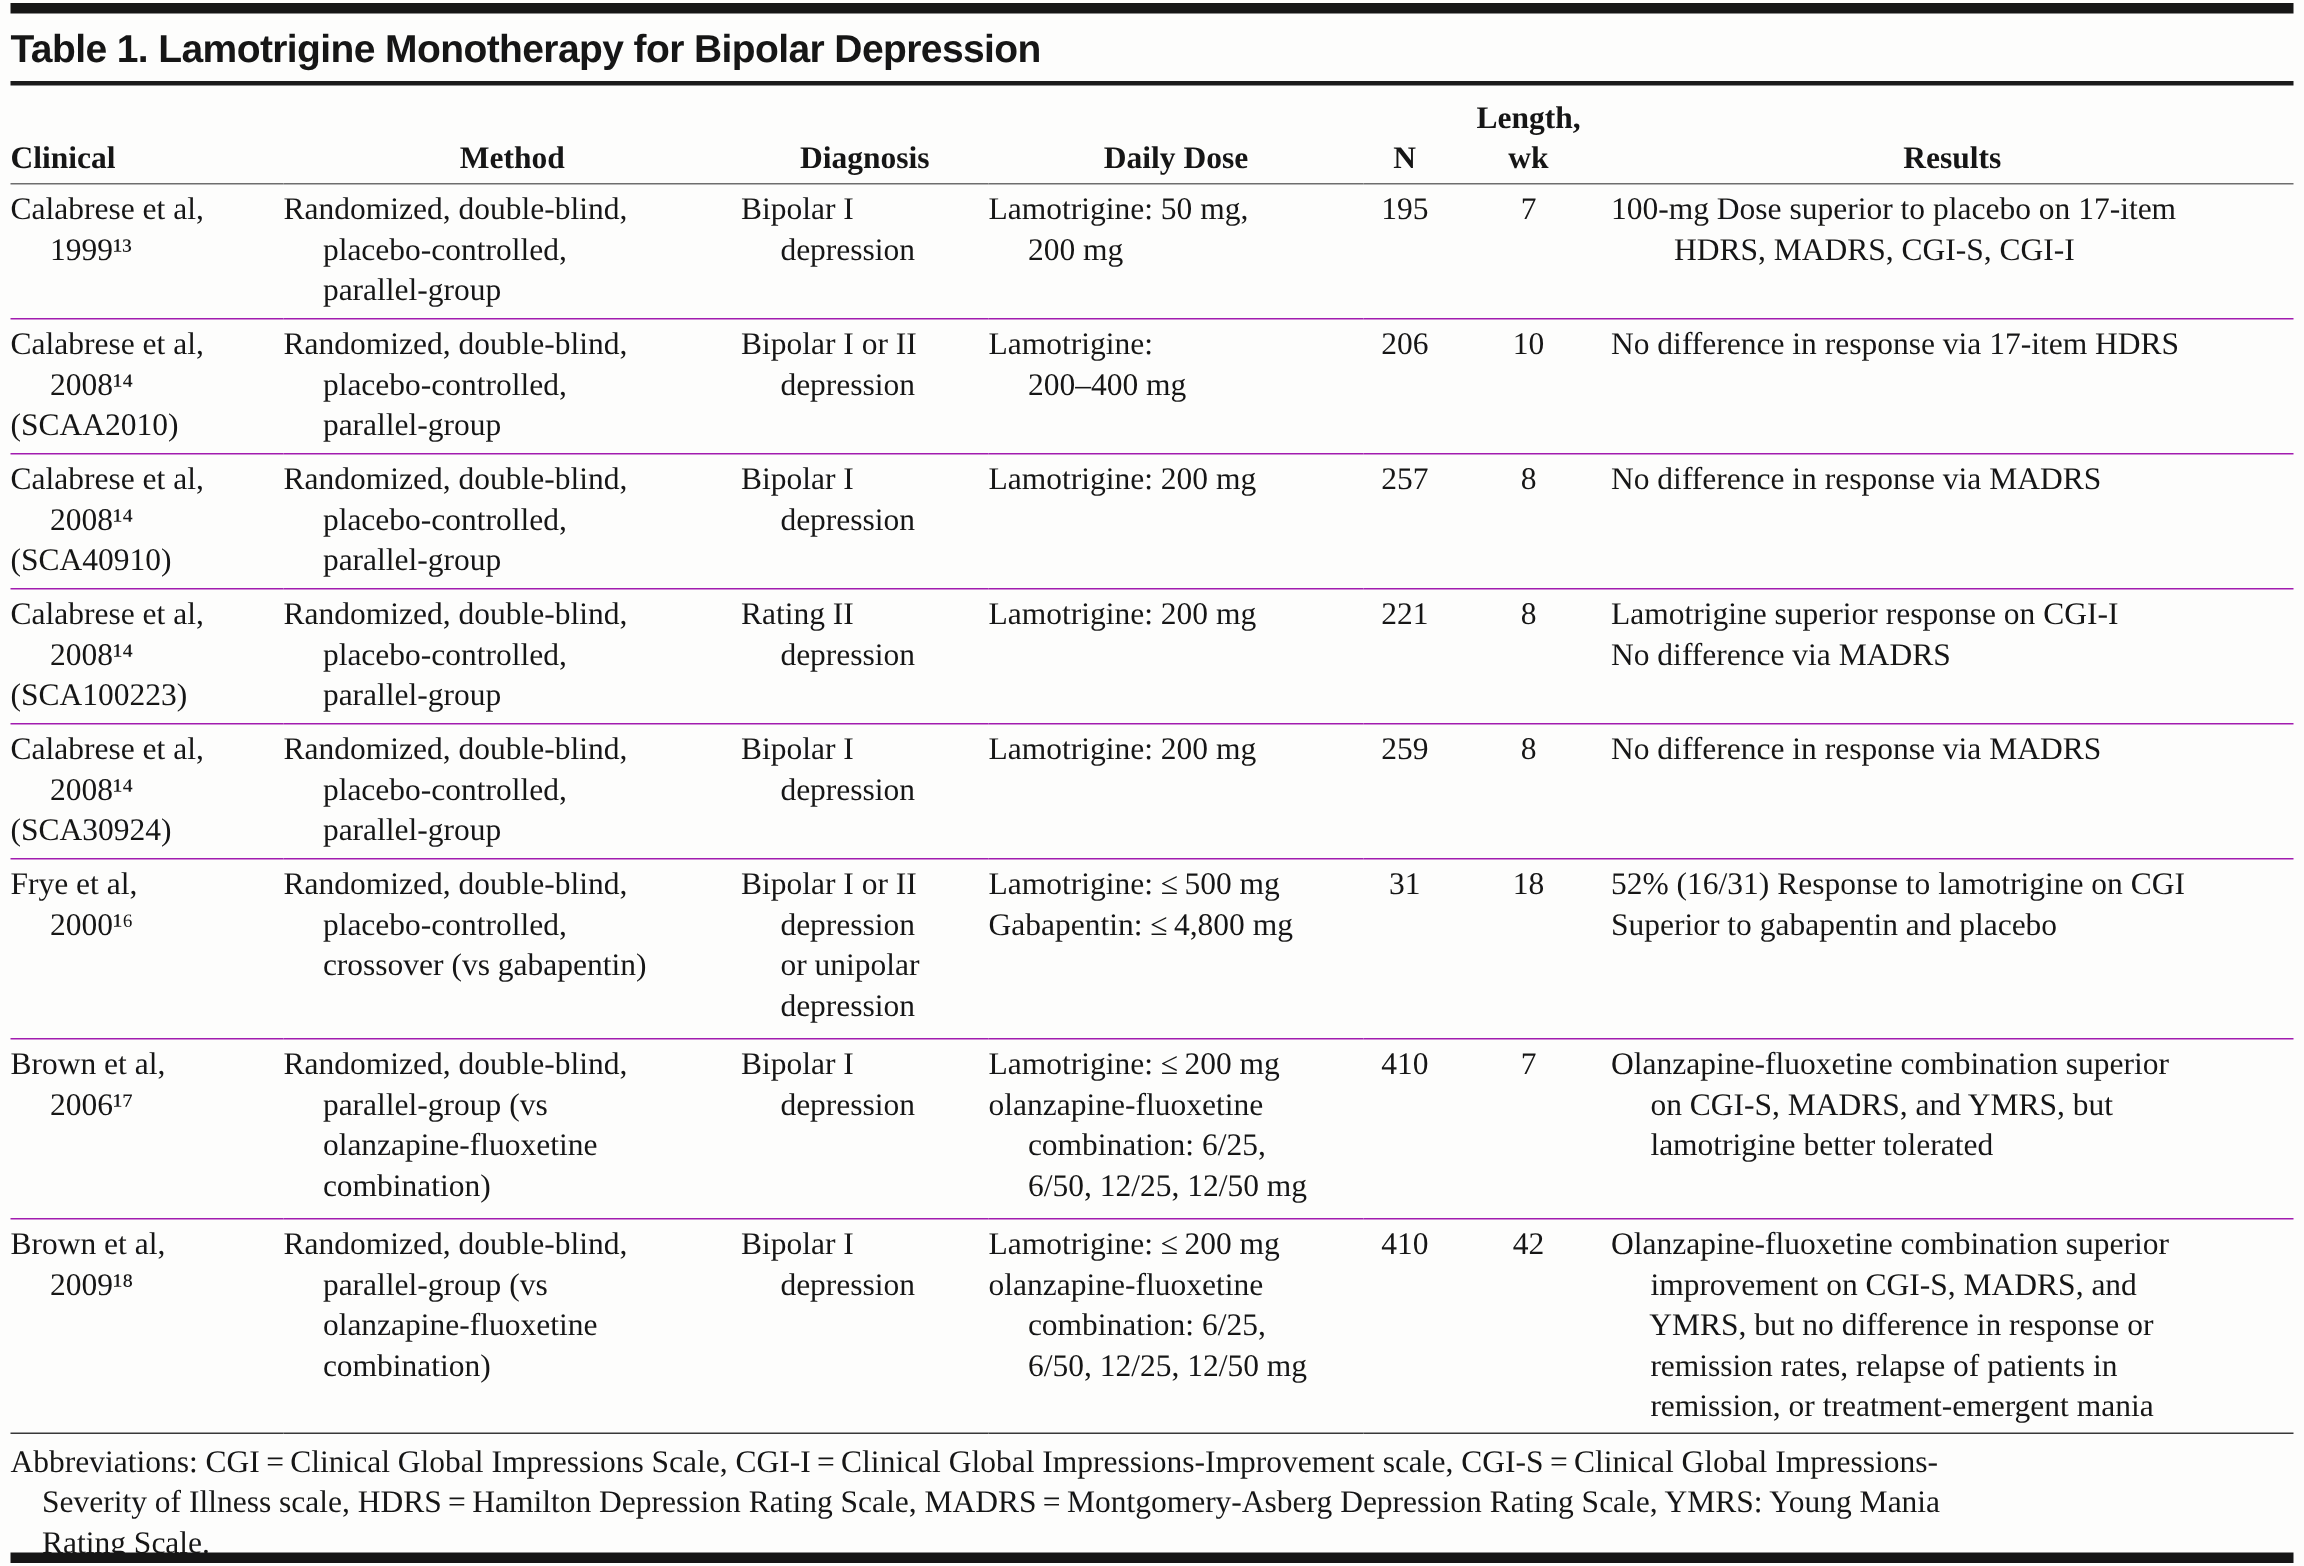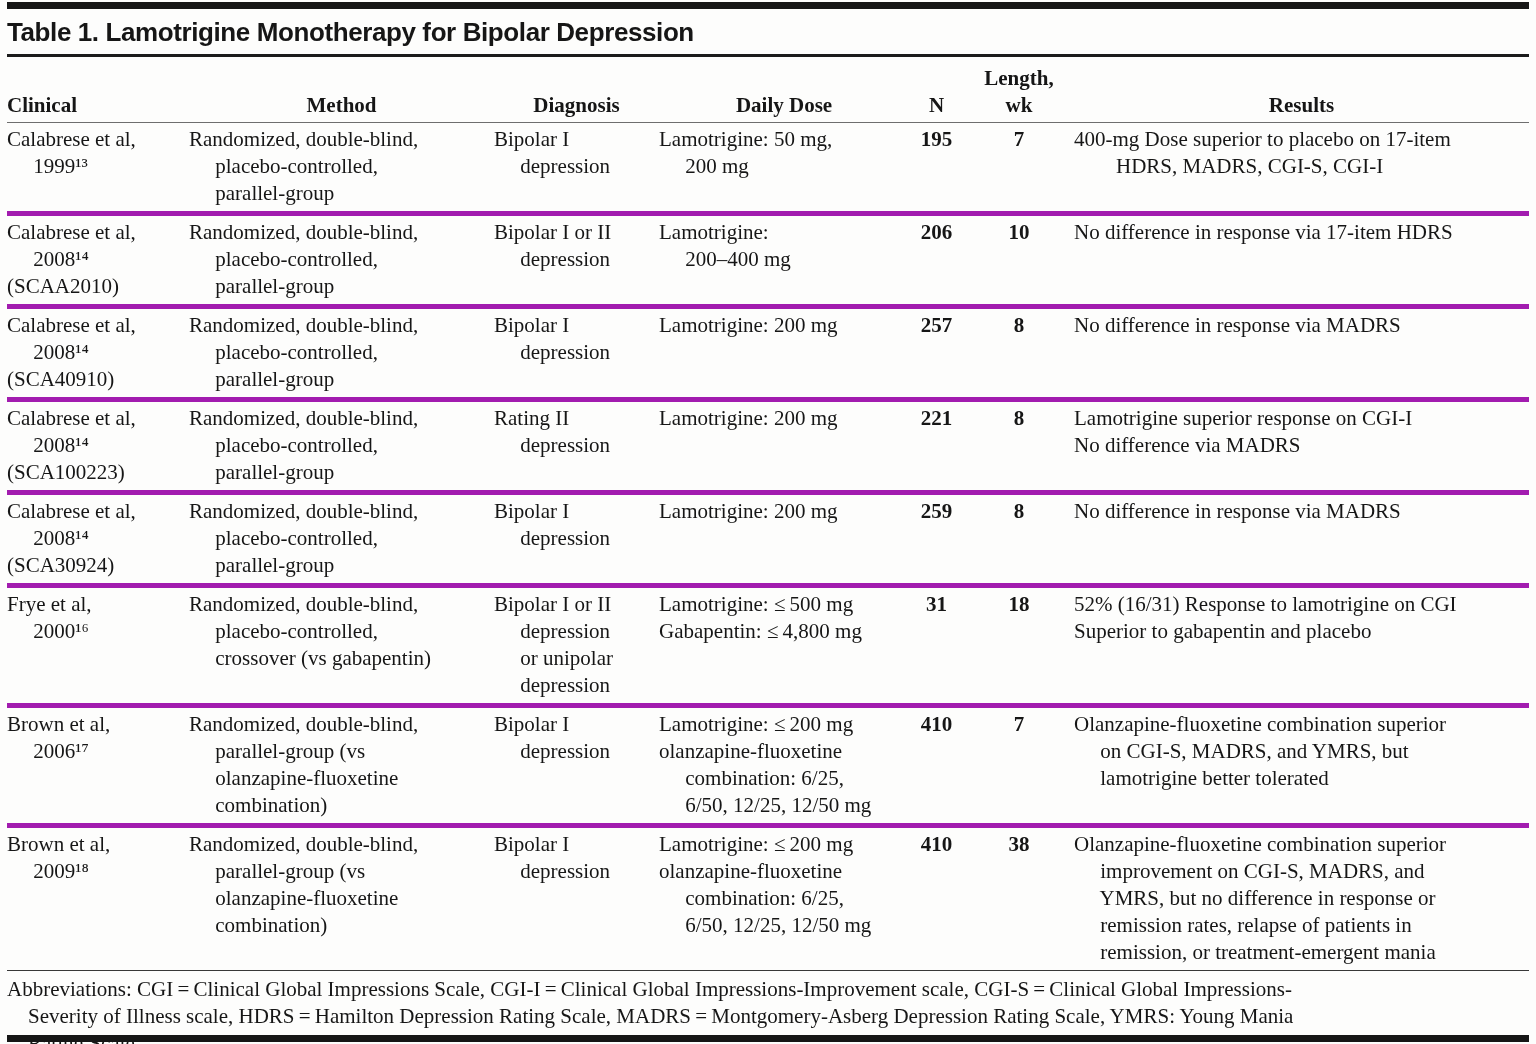--- a/index.html
+++ b/index.html
@@ -40,23 +40,23 @@
     white-space:pre-line;
   }
   .t th.al { text-align:left; }
   .t td {
     vertical-align:top;
     text-align:left;
     padding:3px 0 4px 0;
     white-space:pre-wrap;
     overflow:hidden;
   }
-  .t td.ac { text-align:center; white-space:pre-line;font-weight:bold; }
+  .t td.ac { text-align:center; white-space:pre-line; }
   .t thead tr { border-bottom:1px solid #6e6e6e; }
-  .t tbody tr { border-bottom:5px solid #a21caf; }
+  .t tbody tr { border-bottom:1px solid #a21caf; }
   .t tbody tr:last-child { border-bottom:1px solid #383838; }
   .t tbody tr.h90  { height:90px; }
   .t tbody tr.h120 { height:120px;margin-left:12px; }
   .t tbody tr.h140 { height:140px; }
 
   .footnote {
     font-size:21px;
     line-height:27px;
     white-space:pre-wrap;
     padding:5px 0 8px 0;
@@ -100,21 +100,21 @@
   1999¹³</td>
         <td>Randomized, double-blind,
   placebo-controlled,
   parallel-group</td>
         <td>Bipolar I
   depression</td>
         <td>Lamotrigine: 50 mg,
   200 mg</td>
         <td class="ac">195</td>
         <td class="ac">7</td>
-        <td>400-mg Dose superior to placebo on 17-item
+        <td>100-mg Dose superior to placebo on 17-item
   HDRS, MADRS, CGI-S, CGI-I</td>
       </tr>
       <tr class="h90">
         <td>Calabrese et al,
   2008¹⁴
 (SCAA2010)</td>
         <td>Randomized, double-blind,
   placebo-controlled,
   parallel-group</td>
         <td>Bipolar I or II
@@ -211,21 +211,21 @@
   parallel-group (vs
   olanzapine-fluoxetine
   combination)</td>
         <td>Bipolar I
   depression</td>
         <td>Lamotrigine: ≤ 200 mg
 olanzapine-fluoxetine
   combination: 6/25,
   6/50, 12/25, 12/50 mg</td>
         <td class="ac">410</td>
-        <td class="ac">38</td>
+        <td class="ac">42</td>
         <td>Olanzapine-fluoxetine combination superior
   improvement on CGI-S, MADRS, and
   YMRS, but no difference in response or
   remission rates, relapse of patients in
   remission, or treatment-emergent mania</td>
       </tr>
     </tbody>
   </table>
 
   <div class="footnote">Abbreviations: CGI = Clinical Global Impressions Scale, CGI-I = Clinical Global Impressions-Improvement scale, CGI-S = Clinical Global Impressions-

